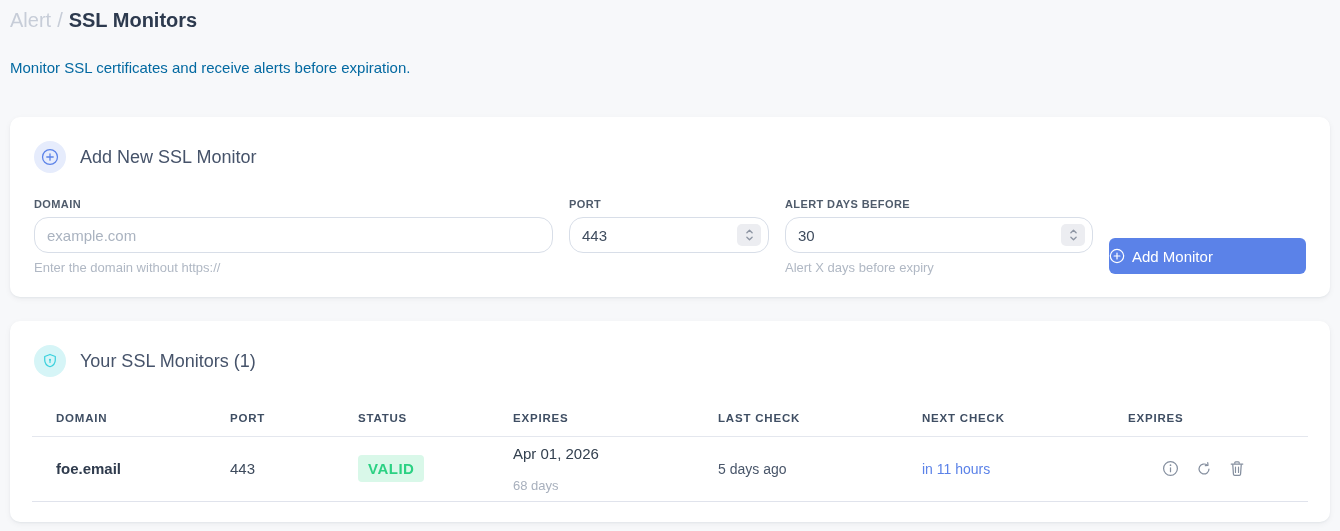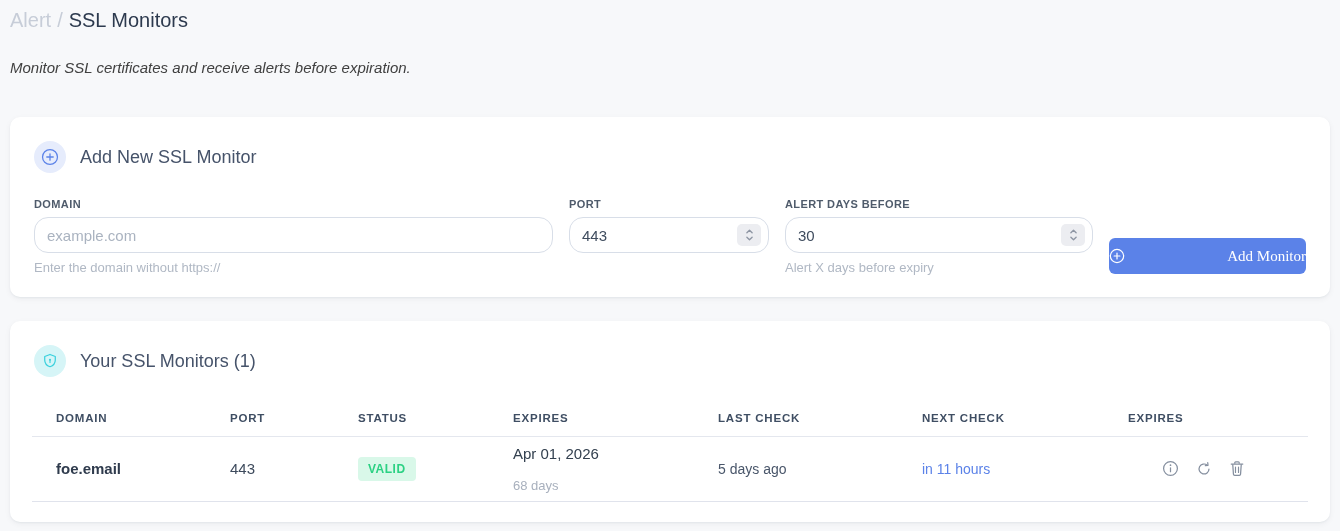--- a/index.html
+++ b/index.html
@@ -8,22 +8,22 @@
     background:#f7f8fa;
     font-family:"Liberation Sans","DejaVu Sans",sans-serif;
     color:#3d4a5c;
   }
   .page { padding:8px 10px 0; }
 
   
   .breadcrumb { font-size:20px; line-height:24px; }
   .crumb-light { color:#c7cdd8; font-weight:400; }
   .crumb-sep { color:#c7cdd8; font-weight:400; margin:0 6px; }
-  .crumb-current { color:#2d3a4e; font-weight:400; }
-  .subtitle { margin-top:27px; font-size:15px; color:#404040;font-style:italic; }
+  .crumb-current { color:#2d3a4e; font-weight:700; }
+  .subtitle { margin-top:27px; font-size:15px; color:#0369a1; }
 
   
   .card {
     background:#ffffff;
     border-radius:10px;
     box-shadow:0 1px 2px rgba(20,30,50,.05), 0 2px 6px rgba(20,30,50,.05);
   }
   .card-add { margin-top:41px; height:180px; padding:24px 24px 4px; }
   .card-list { margin-top:24px; height:201px; padding:24px 0 0; }
 
@@ -61,22 +61,22 @@
     position:absolute; right:8px; top:7px;
     width:24px; height:22px; border-radius:5px;
     background:#ecedf1; display:flex; align-items:center; justify-content:center;
     cursor:pointer; color:#8d95a3;
   }
   .helper { margin-top:7px; font-size:13px; color:#b0b8c4; }
 
   .btn-primary {
     margin-top:41px; height:36px; width:197px;
     background:#5b82e8; color:#fff; border:none; border-radius:6px;
-    font-size:15px; font-family:Liberation Serif, serif; cursor:pointer;
-    display:flex; align-items:center; justify-content:space-between; gap:7px;
+    font-size:15px; font-family:Liberation Sans, sans-serif; cursor:pointer;
+    display:flex; align-items:center; justify-content:flex-start; gap:7px;
     flex:0 0 197px;
   }
 
   
   .monitor-table {
     width:1276px; margin:24px 22px 0;
     border-collapse:collapse; table-layout:fixed;
   }
   .monitor-table col.c1{width:198px} .monitor-table col.c2{width:128px}
   .monitor-table col.c3{width:155px} .monitor-table col.c4{width:205px}
@@ -90,21 +90,21 @@
   .monitor-table td {
     height:65px; vertical-align:middle; padding:0;
     border-bottom:1px solid #e0e3ec;
   }
   .monitor-table th:first-child, .monitor-table td:first-child { padding-left:24px; }
   .cell-domain { font-size:15px; font-weight:700; color:#2f3b4d; }
   .cell-port { font-size:15px; color:#3d4a5c; }
   .badge-valid {
     display:inline-block; padding:5px 10px; border-radius:4px;
     background:#d9f8e9; color:#2bd183;
-    font-size:12px; font-weight:700; letter-spacing:.5px;
+    font-size:15px; font-weight:700; letter-spacing:.5px;
   }
   .expires-date { font-size:15px; color:#33404f; }
   .expires-days { font-size:13px; color:#a8b0bd; margin-top:16px; }
   .cell-last { font-size:14px; color:#49566a; }
   .cell-next { font-size:14px; color:#5b82e8; }
   .actions { display:flex; align-items:center; gap:17px; padding-left:34px; }
   .icon-btn {
     background:none; border:none; padding:0; cursor:pointer;
     color:#858f9f; display:flex; align-items:center;
   }

